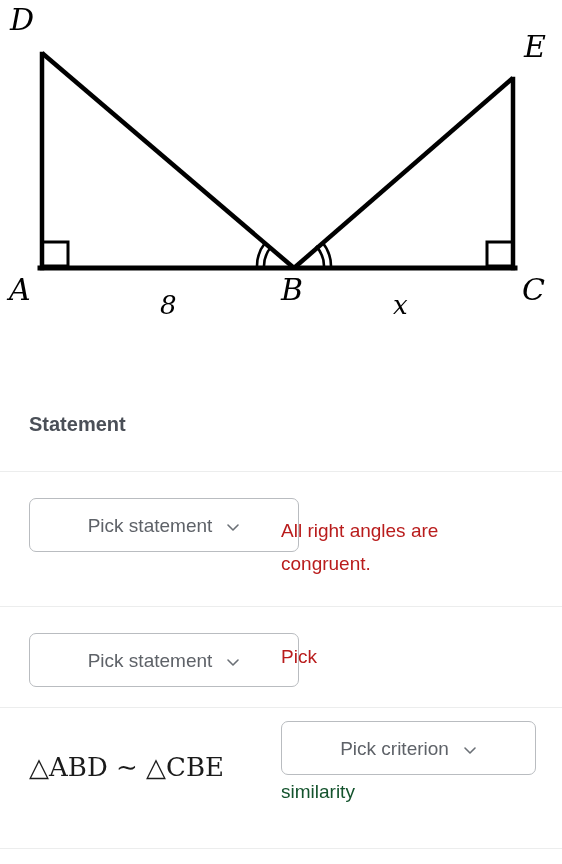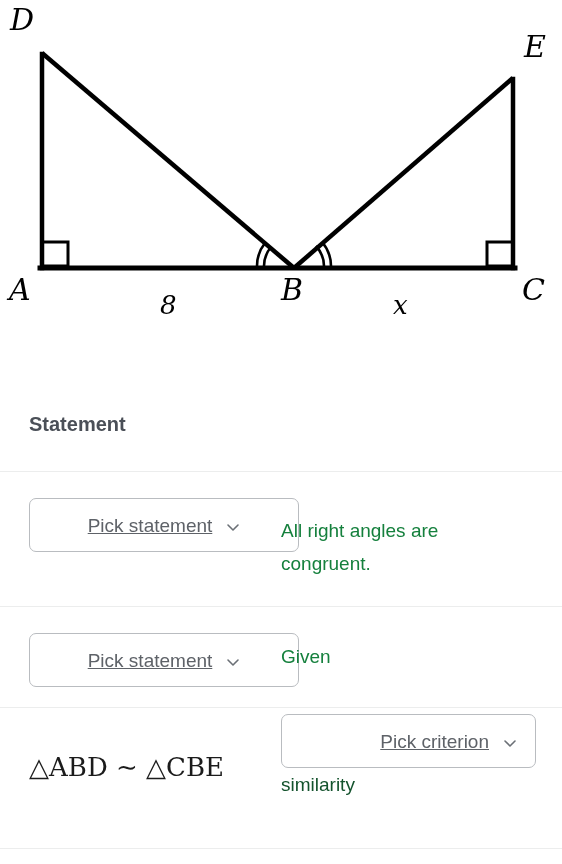--- a/index.html
+++ b/index.html
@@ -87,36 +87,35 @@
     border-radius: 7px;
     background: #ffffff;
     color: #5e6268;
     font-family: "Liberation Sans", sans-serif;
     font-size: 19px;
     line-height: 1;
     height: 52px;
     padding: 0 18px;
     cursor: pointer;
     white-space: nowrap;
-    text-decoration: underline;
   }
   .picker-statement { min-width: 232px; margin-top: 26px; }
-  .picker-criterion { min-width: 217px; margin-top: 6px; justify-content: flex-end; }
+  .picker-criterion { min-width: 217px; margin-top: 13px; }
 
   .chevron {
     display: inline-block;
     width: 14px;
     height: 14px;
     flex: none;
   }
 
   .reason-text {
     font-size: 19px;
     line-height: 33px;
-    color: #15803d;
+    color: #b91c1c;
     max-width: 230px;
   }
   .reason-r1 { padding-top: 42px; }
   .reason-r2 { padding-top: 33px; }
   .reason-sub { padding-top: 4px; font-size: 19px; line-height: 26px; color: #14532d; }
 
   .stmt-math {
     font-family: "DejaVu Serif", "Liberation Serif", serif;
     font-size: 26px;
     color: #1b1b1b;
@@ -191,21 +190,21 @@
       <div class="picker picker-statement">
         <span>Pick statement</span>
         <span class="chevron">
           <svg viewBox="0 0 14 14" width="14" height="14">
             <polyline points="2,5 7,10 12,5" fill="none" stroke="#6b7076" stroke-width="1.6" stroke-linecap="round" stroke-linejoin="round"></polyline>
           </svg>
         </span>
       </div>
     </div>
     <div class="cell cell-reason">
-      <div class="reason-text reason-r2">Given</div>
+      <div class="reason-text reason-r2">Pick</div>
     </div>
   </div>
 
   <div class="table-row row-3">
     <div class="cell cell-statement">
       <div class="stmt-math">△ABD ∼ △CBE</div>
     </div>
     <div class="cell cell-reason">
       <div class="picker picker-criterion">
         <span>Pick criterion</span>

